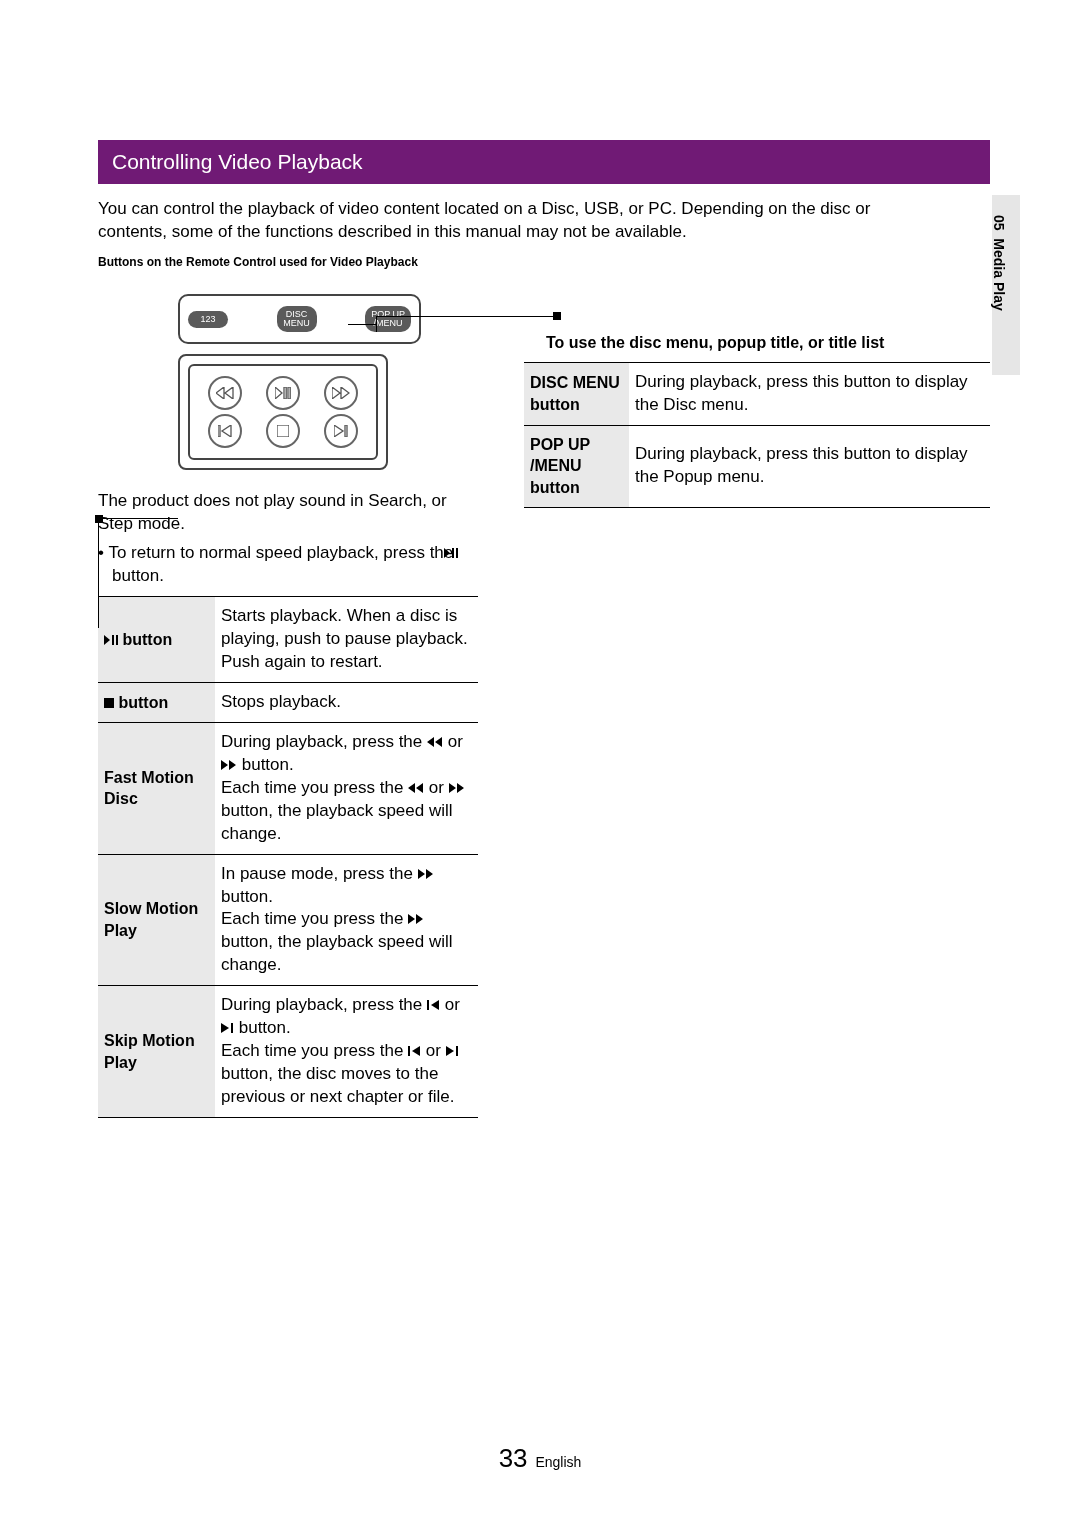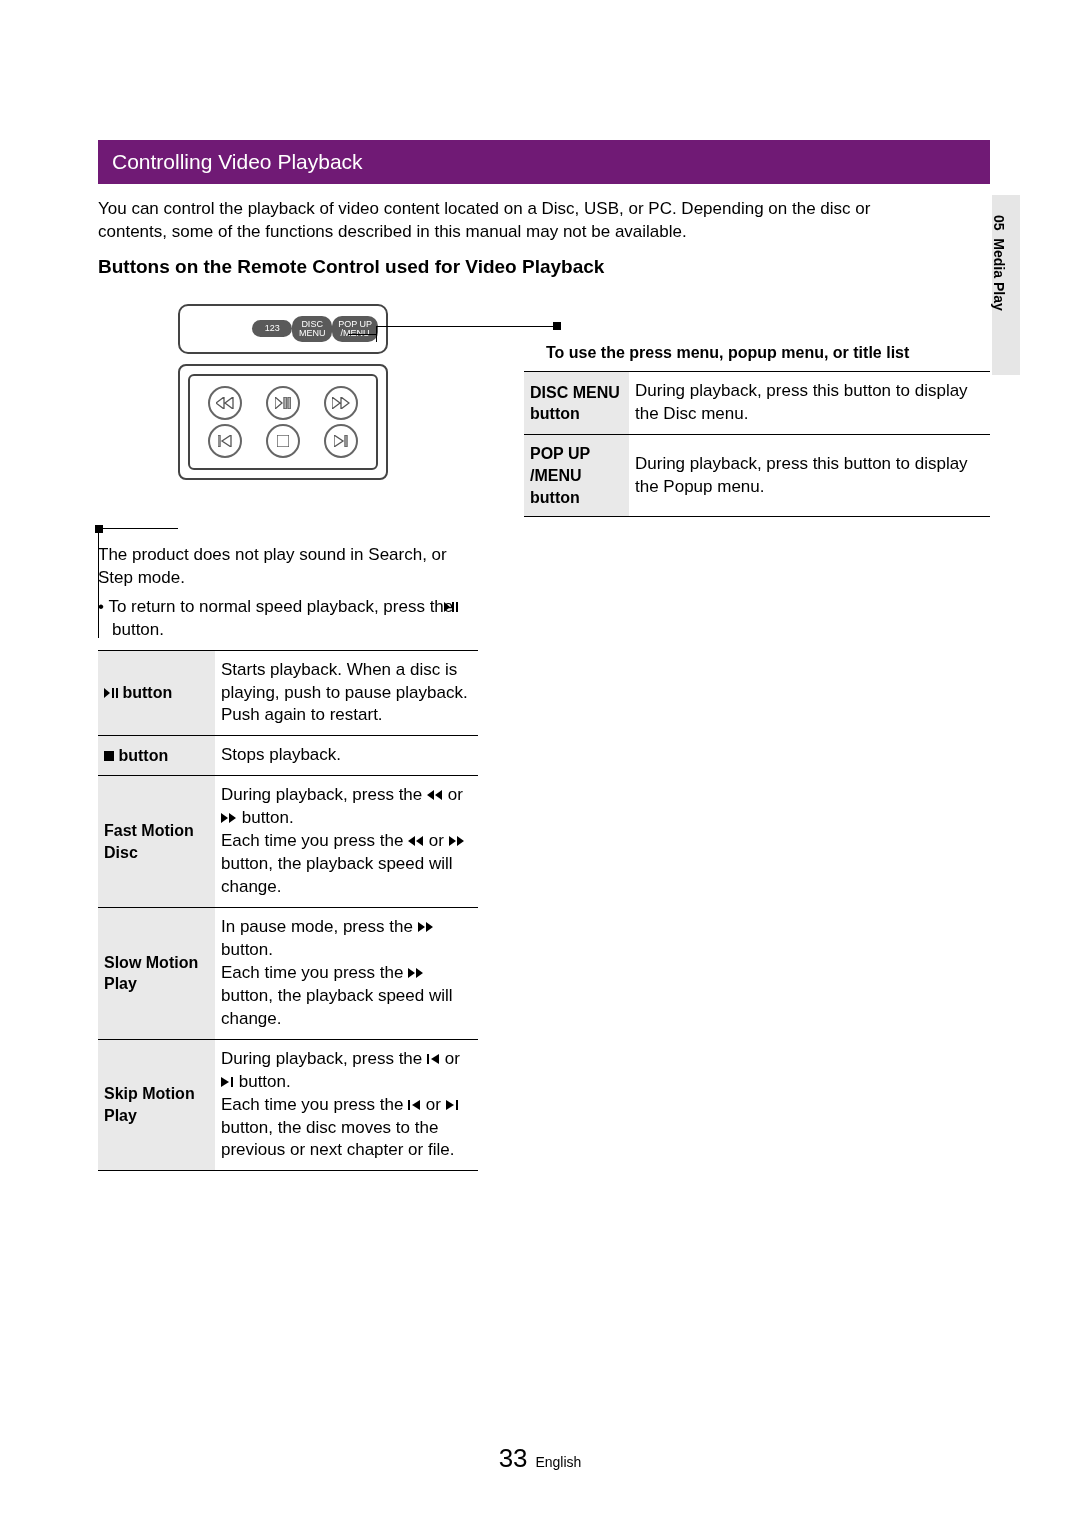--- a/index.html
+++ b/index.html
@@ -41,40 +41,40 @@
     margin-bottom: 14px;
   }
   .intro {
     font-size: 17px;
     margin-bottom: 10px;
     padding-right: 50px;
     margin-top: 13px;
   }
   .subhead {
     font-weight: bold;
-    font-size: 19px;
+    font-size: 12px;
     margin-bottom: 24px;
   }
   .two-col {
     display: flex;
     gap: 46px;
     align-items: flex-start;
   }
   .left-col { width: 380px; }
   .right-col { flex: 1; }
 
   
   .remote-wrap { position: relative; padding: 0 0 20px 80px; }
   .remote-top {
-    width: 210px;
+    width: 243px;
     border: 2px solid #444;
     border-radius: 10px;
     padding: 10px 8px;
     display: flex;
-    justify-content: flex-end;
+    justify-content: space-between;
     align-items: center;
   }
   .btn-pill {
     background: #5a5a5a;
     color: #fff;
     font-size: 9px;
     text-align: center;
     border-radius: 10px;
     padding: 4px 6px;
     min-width: 40px;
@@ -115,21 +115,21 @@
   .leader2-vert { position:absolute; left:278px; top:22px; height:16px; border-left:1.5px solid #000;}
   .leader2b { position:absolute; left:278px; top:22px; width:180px; border-top:1.5px solid #000;}
   .leader2-dot { position:absolute; left:455px; top:18px; width:8px;height:8px;background:#000;}
 
   
   .sub-title {
     font-weight: bold;
     font-size: 16px;
     margin: 18px 0 6px 0;
   }
-  .body-text { font-size: 17px; margin-top: 44px; }
+  .body-text { font-size: 17px; }
   .bullet { margin: 6px 0 2px 0; padding-left: 14px; text-indent: -14px; }
   .bullet::before { content: "• "; }
 
   
   table.info {
     width: 100%;
     border-collapse: collapse;
     margin-top: 8px;
     font-size: 17px;
   }
@@ -315,21 +315,21 @@
                     <rect x="10" y="0" width="2" height="10" fill="#000"></rect>
                   </svg></span><span> button, the disc moves to the previous or next chapter or file.</span>
           </td>
         </tr>
       </tbody>
         </table>
     </div>
 
     <div class="right-col">
       <div style="height:20px"></div>
-      <div class="sub-title" style="margin-left:22px">To use the press menu, popup menu, or title list</div>
+      <div class="sub-title" style="margin-left:22px">To use the disc menu, popup title, or title list</div>
       <table class="info">
         <tbody>
             <tr>
           <th>DISC MENU button</th>
           <td>During playback, press this button to display the Disc menu.</td>
         </tr>
         <tr>
           <th>POP UP /MENU button</th>
           <td>During playback, press this button to display the Popup menu.</td>
         </tr>

